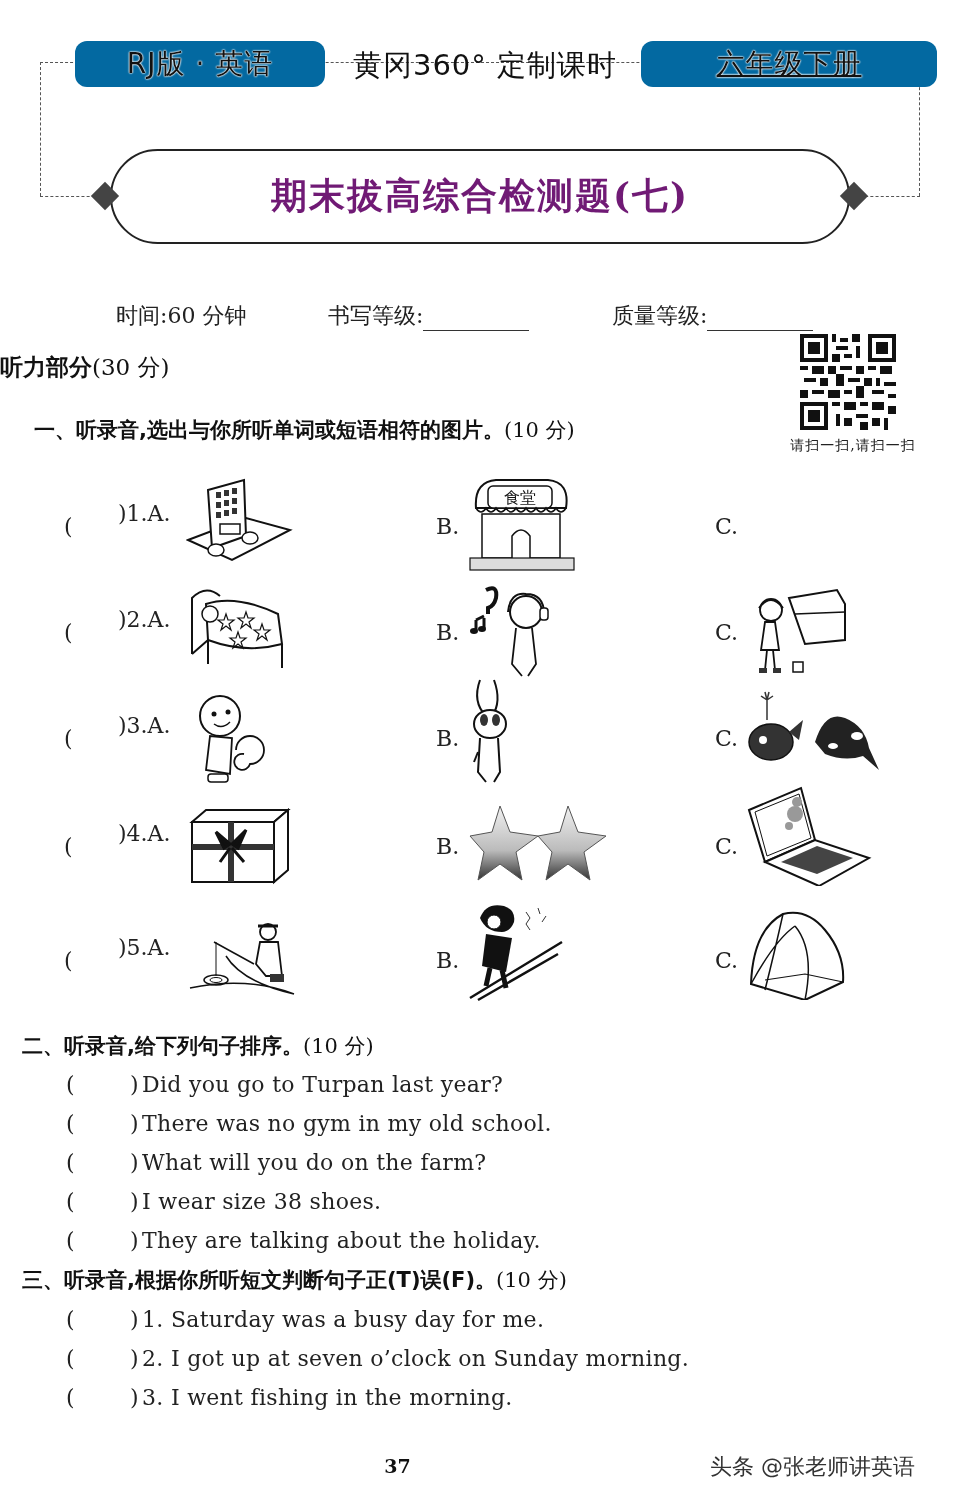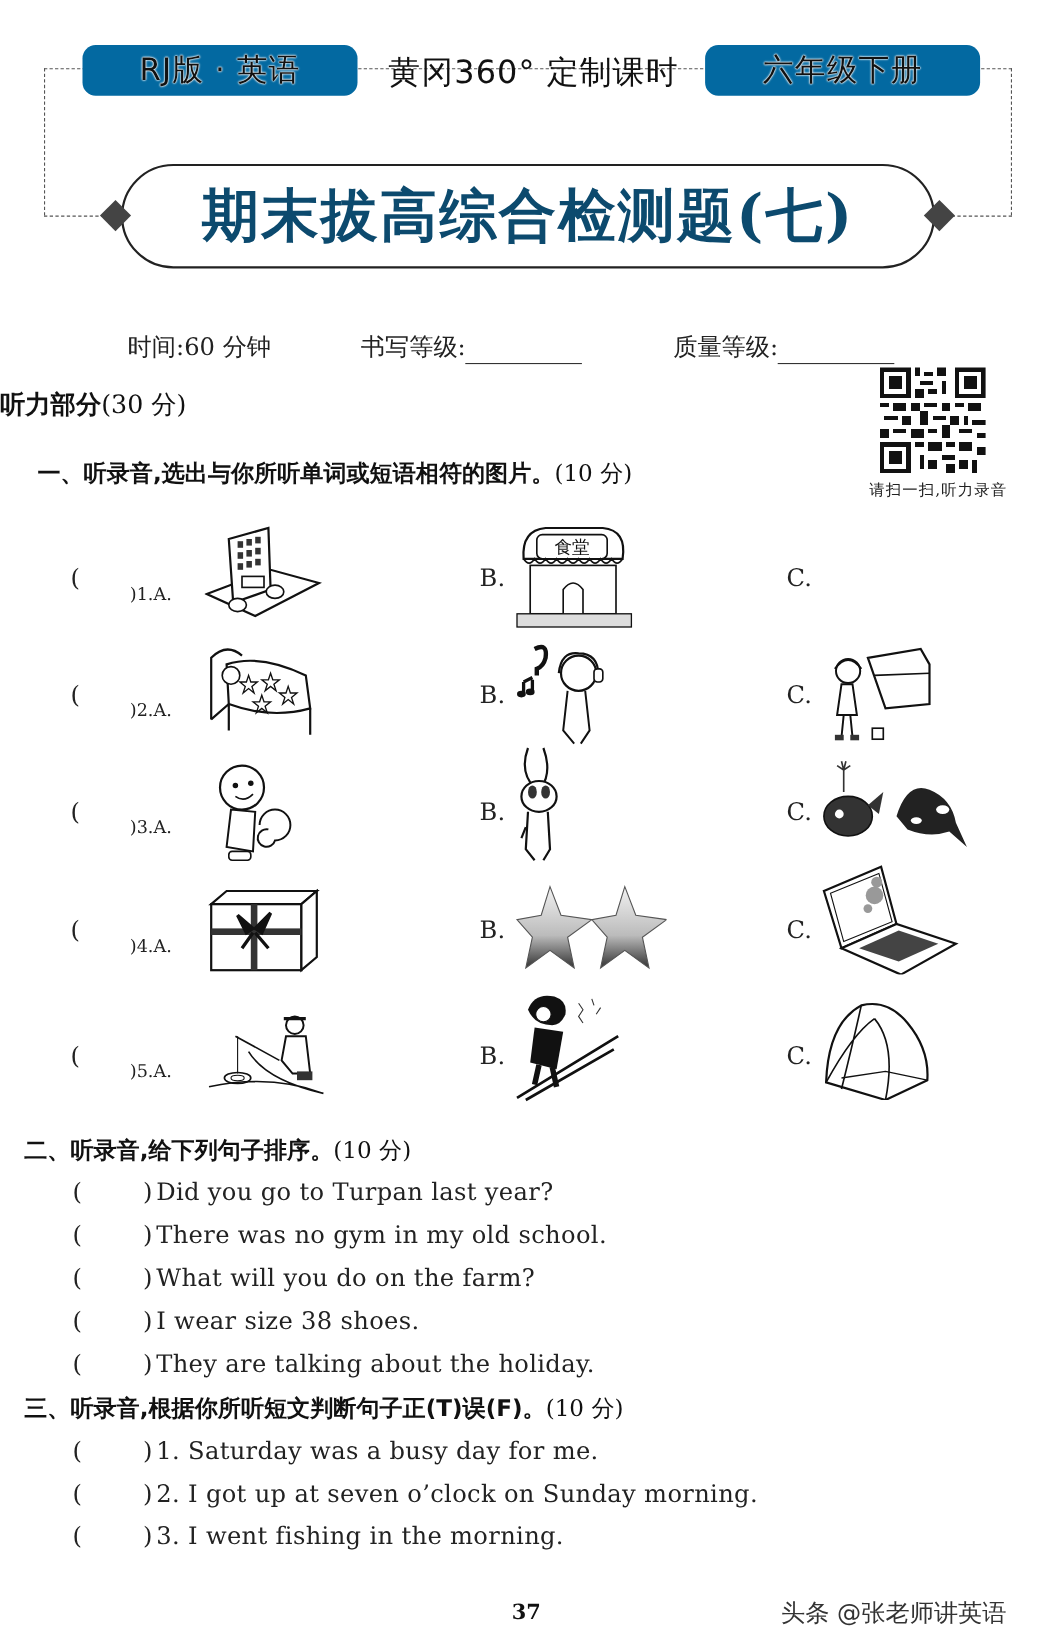--- a/index.html
+++ b/index.html
@@ -10,28 +10,28 @@
   .dash-frame { position: absolute; left: 40px; top: 62px; width: 880px; height: 134px;
     border: 1.5px dashed #555; border-bottom: none; }
   .dash-frame-bottom-l { position: absolute; left: 40px; top: 196px; width: 60px; border-top: 1.5px dashed #555; }
   .dash-frame-bottom-r { position: absolute; left: 860px; top: 196px; width: 60px; border-top: 1.5px dashed #555; }
 
   .pill { position: absolute; top: 41px; height: 46px; background: #0369a1; border-radius: 12px;
     display: flex; align-items: center; justify-content: center;
     font-family: "DejaVu Sans", "Liberation Sans", sans-serif; font-size: 28px; color: #111;
     text-shadow: 0 0 2px #fff, 0 0 2px #fff, 0 0 1px #fff; letter-spacing: 1px; }
   .pill-left { left: 75px; width: 250px; }
-  .pill-right { left: 641px; width: 250px; }
+  .pill-right { left: 641px; width: 296px; text-decoration: underline; }
   .header-mid { position: absolute; left: 330px; top: 46px; width: 310px; text-align: center;
     font-family: "DejaVu Sans", "Liberation Sans", sans-serif; font-size: 29px; color: #111; letter-spacing: 1px; }
 
   .title-box { position: absolute; left: 110px; top: 149px; width: 740px; height: 95px;
     border: 2.5px solid #222; border-radius: 48px; background: #fff;
     display: flex; align-items: center; justify-content: center; }
-  .title-text { font-family: "DejaVu Serif", "Liberation Serif", serif; font-weight: bold; font-size: 52px; letter-spacing: 2px; color: #0c4a6e; }
+  .title-text { font-family: "DejaVu Serif", "Liberation Serif", serif; font-weight: bold; font-size: 36px; letter-spacing: 2px; color: #701a75; }
   .diamond { position: absolute; top: 186px; width: 20px; height: 20px; background: #444; transform: rotate(45deg); }
   .diamond-l { left: 95px; }
   .diamond-r { left: 844px; }
 
   
   .meta { position: absolute; top: 270px; font-size: 22px; color: #222; font-family: "DejaVu Serif", serif; margin-top: 31px; }
   .meta-time { left: 116px; }
   .meta-writing { left: 328px; }
   .meta-quality { left: 612px; }
   .blank-line { display: inline-block; width: 106px; border-bottom: 1.5px solid #333; height: 22px; vertical-align: bottom; }
@@ -47,38 +47,38 @@
   .section-head { position: absolute; left: 22px; font-family: "DejaVu Sans", sans-serif; font-size: 21px; font-weight: bold; color: #111; }
   .section-head .score { font-family: "DejaVu Serif", serif; font-weight: normal; }
   .sh1 { top: 416px; margin-left: 12px; }
   .sh2 { top: 1032px; }
   .sh3 { top: 1266px; }
 
   
   .pic-row { position: absolute; left: 0; width: 957px; height: 100px; }
   .paren-l, .paren-r { position: absolute; font-size: 22px; color: #222; }
   .pic-row .paren-l { left: 64px; top: 36px; }
-  .pic-row .qlabel { position: absolute; left: 118px; top: 52px; font-size: 16px; color: #222; }
+  .pic-row .qlabel { position: absolute; left: 118px; top: 23px; font-size: 22px; color: #222; }
   .pic-row .optB { position: absolute; left: 436px; top: 36px; font-size: 22px; color: #222; }
   .pic-row .optC { position: absolute; left: 715px; top: 36px; font-size: 22px; color: #222; }
   .pic { position: absolute; }
   .picA { left: 186px; top: 0; width: 110px; height: 100px; }
   .picB { left: 466px; top: 0; width: 110px; height: 100px; }
   .picC { left: 745px; top: 0; width: 140px; height: 100px; }
   svg { display: block; }
 
   
   .sent { position: absolute; font-size: 22px; color: #222; font-family: "DejaVu Serif", "Liberation Serif", serif; }
   .sent .pl { position: absolute; left: 0; }
   .sent .pr { position: absolute; left: 64px; }
   .sent .txt { position: absolute; left: 76px; white-space: nowrap; letter-spacing: 0.3px; }
   .s2 { left: 66px; }
 
   
-  .page-num { position: absolute; top: 1455px; left: 0; width: 957px; text-align: center; font-size: 19px; font-weight: bold; font-family: "DejaVu Serif", serif; }
+  .page-num { position: absolute; top: 1455px; left: 0; width: 795px; text-align: center; font-size: 19px; font-weight: bold; font-family: "DejaVu Serif", serif; }
   .watermark { position: absolute; top: 1452px; left: 710px; font-family: "DejaVu Sans", sans-serif; font-size: 22px; color: #333; }
 </style>
 </head>
 <body>
 
 <div class="dash-frame"></div>
 <div class="dash-frame-bottom-l"></div>
 <div class="dash-frame-bottom-r"></div>
 
 <div class="pill pill-left">RJ版 · 英语</div>
@@ -155,21 +155,21 @@
         <rect x="22" y="18" width="2" height="2"></rect>
       <rect x="9" y="20" width="1" height="3"></rect>
         <rect x="11" y="21" width="2" height="2"></rect>
         <rect x="14" y="20" width="3" height="1"></rect>
         <rect x="18" y="21" width="2" height="2"></rect>
         <rect x="21" y="21" width="1" height="3"></rect>
         <rect x="15" y="22" width="2" height="2"></rect>
     </g>
   </svg>
 </div>
-<div class="qr-caption">请扫一扫,听力录音</div>
+<div class="qr-caption">请扫一扫,请扫一扫</div>
 
 <div class="section-head sh1">
   <span>一、听录音,选出与你所听单词或短语相符的图片。</span><span class="score">(10 分)</span>
 </div>
 
 <div class="pic-row" style="top:478px;">
   <span class="paren-l">(</span>
   <span class="qlabel"><span>)</span><span>1.A.</span></span>
   <div class="pic picA">
     <svg width="110" height="90" viewBox="0 0 110 90">

